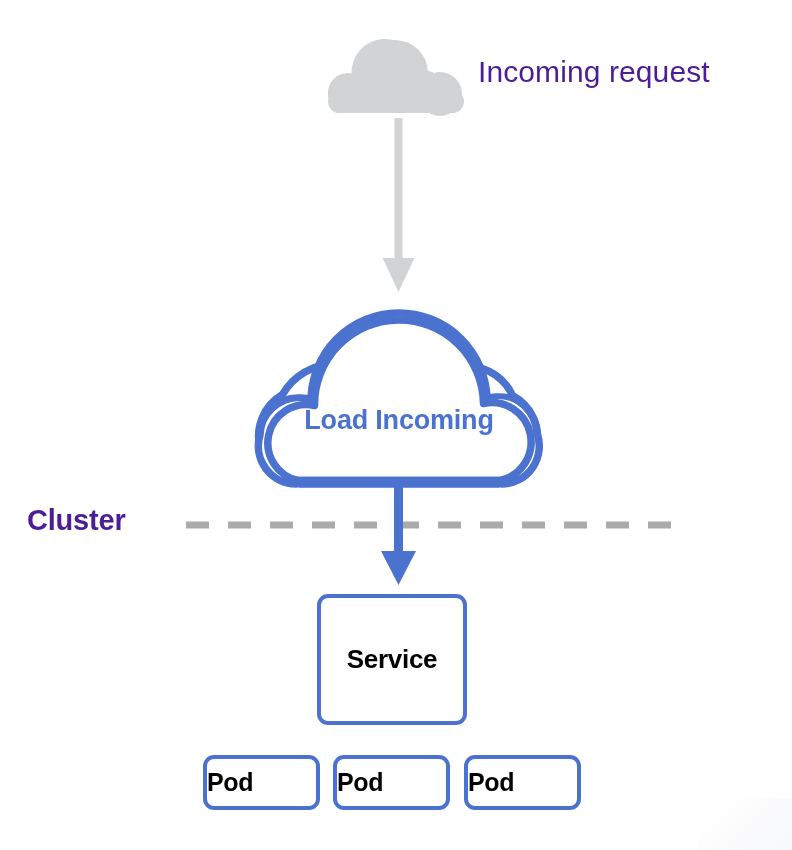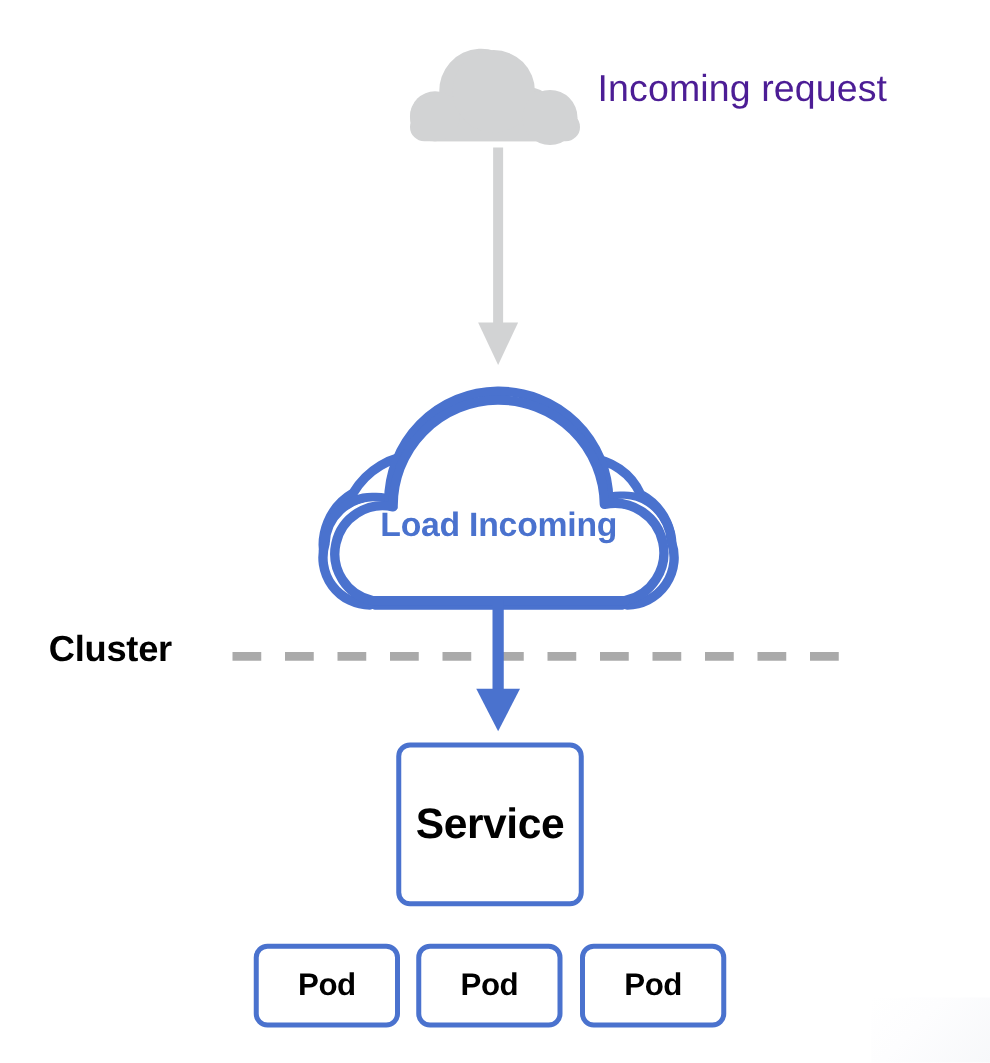--- a/index.html
+++ b/index.html
@@ -60,68 +60,67 @@
     white-space: nowrap;
   }
 
   
   .cluster-label {
     position: absolute;
     left: 27px;
     top: 504px;
     font-size: 29px;
     font-weight: 700;
-    color: #000000;
+    color: #4c1d95;
     letter-spacing: -0.2px;
     white-space: nowrap;
-    margin-left: 12px;
   }
 
   
   .service-box {
     position: absolute;
     left: 317px;
     top: 594px;
     width: 150px;
     height: 131px;
     box-sizing: border-box;
     border: 4px solid #4a72ce;
     border-radius: 11px;
     background: #ffffff;
     display: flex;
     align-items: center;
     justify-content: center;
   }
   .service-box .box-text {
-    font-size: 34px;
+    font-size: 26px;
     font-weight: 700;
     color: #000000;
     letter-spacing: -0.3px;
   }
 
   
   .pod-row {
     position: absolute;
     left: 0;
     top: 755px;
     width: 792px;
     height: 70px;
   }
   .pod-box {
     position: absolute;
     top: 0;
     width: 117px;
-    height: 67px;
+    height: 55px;
     box-sizing: border-box;
     border: 4px solid #4a72ce;
     border-radius: 11px;
     background: #ffffff;
     display: flex;
     align-items: center;
-    justify-content: center;
+    justify-content: flex-start;
   }
   .pod-box.pod-1 { left: 203px; }
   .pod-box.pod-2 { left: 333px; }
   .pod-box.pod-3 { left: 464px; }
   .pod-box .box-text {
     font-size: 25px;
     font-weight: 700;
     color: #000000;
     letter-spacing: -0.3px;
   }

